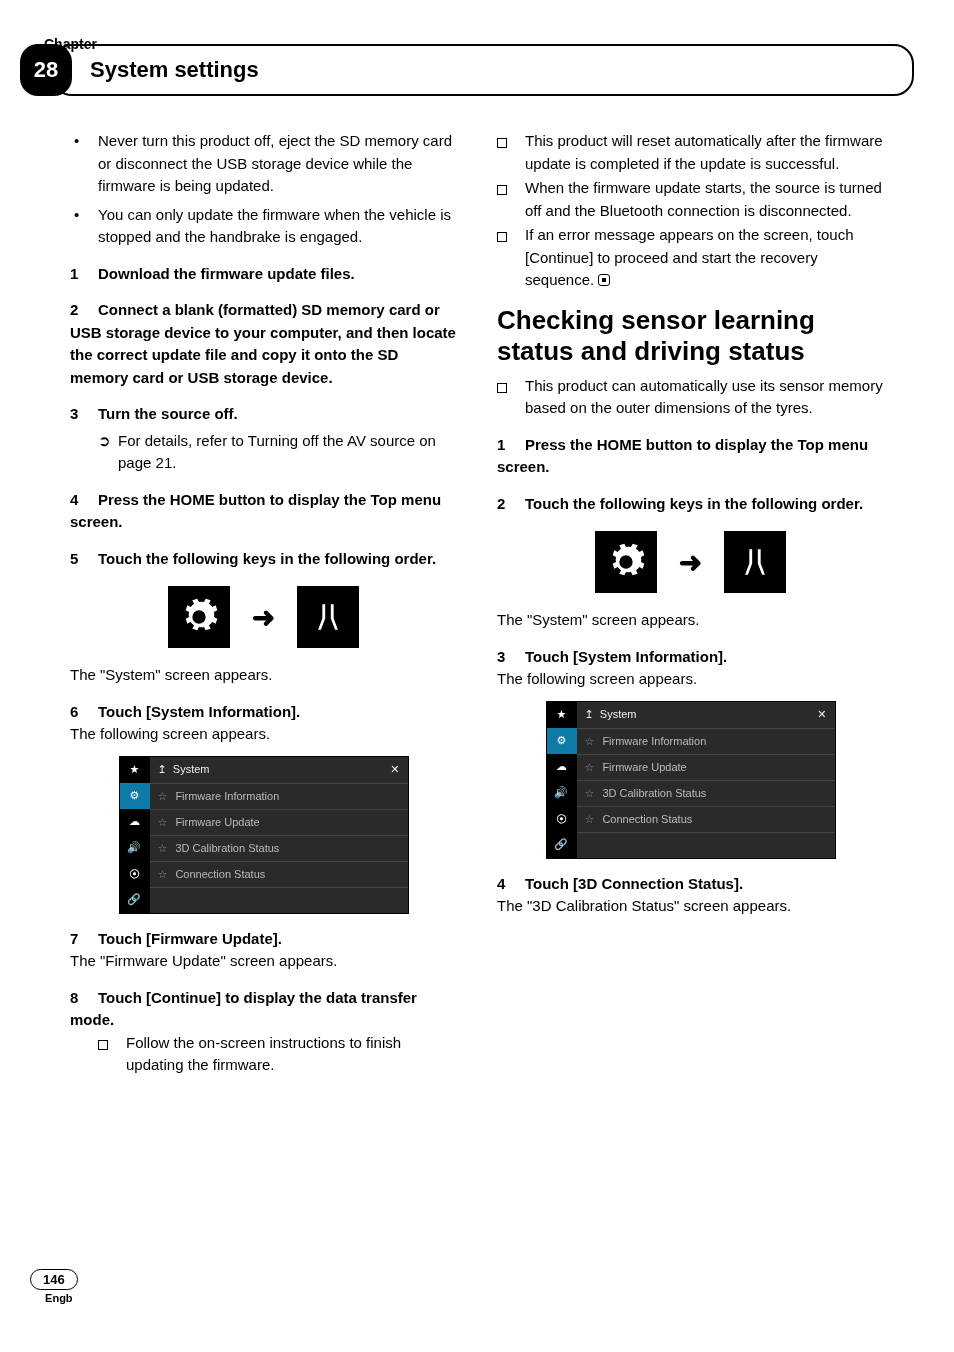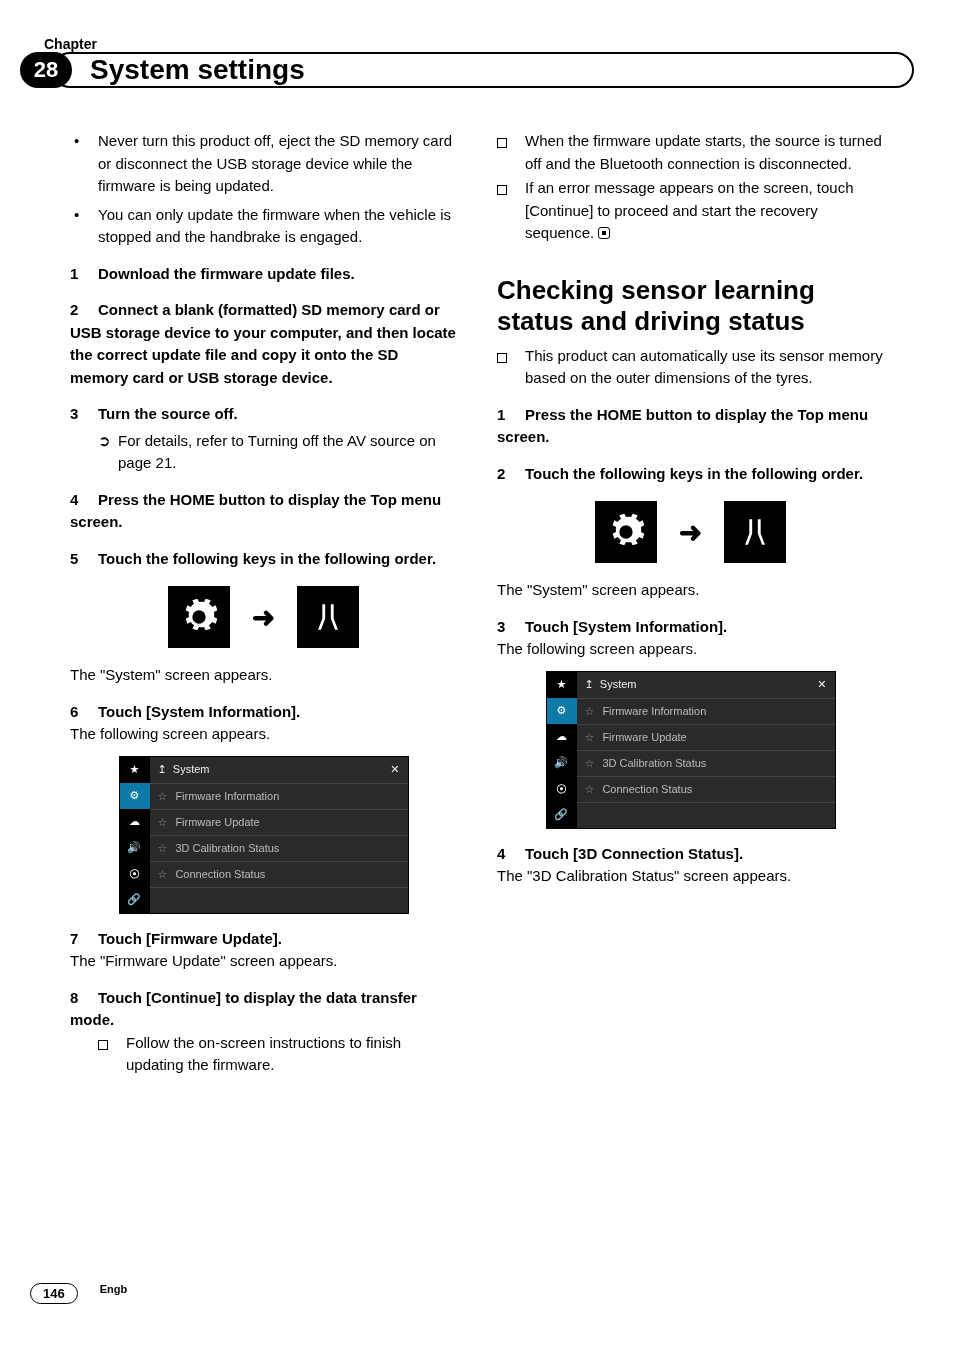--- a/index.html
+++ b/index.html
@@ -27,37 +27,37 @@
     height: 36px;
     display: flex;
     align-items: center;
   }
   .chapter-badge {
     background: #000;
     color: #fff;
     font-weight: bold;
     font-size: 22px;
     width: 52px;
-    height: 36px;
+    height: 52px;
     border-radius: 18px;
     display: flex;
     align-items: center;
     justify-content: center;
     z-index: 2;
   }
   .title-pill {
     border: 2px solid #000;
     border-radius: 20px;
-    height: 36px;
+    height: 52px;
     flex: 1;
     margin-left: -20px;
     display: flex;
     align-items: center;
     padding-left: 36px;
-    font-size: 28px;
+    font-size: 22px;
     font-weight: 900;
   }
   .content {
     position: absolute;
     top: 130px;
     left: 70px;
     right: 70px;
     bottom: 90px;
     display: flex;
     gap: 40px;
@@ -100,21 +100,21 @@
   .substep .txt { flex: 1; }
   .normal {
     font-weight: normal;
     line-height: 1.5;
   }
   .italic { }
   .heading2 {
     font-size: 26px;
     font-weight: 900;
     line-height: 1.2;
-    margin-top: 30px;
+    margin-top: 13px;
     margin-bottom: 8px;
   }
   .note-item {
     display: flex;
     line-height: 1.5;
     margin-bottom: 2px;
   }
   .note-item .box {
     width: 28px;
     flex-shrink: 0;
@@ -203,22 +203,23 @@
     padding-left: 8px;
     border-top: 1px solid #444;
     color: #bbb;
   }
   .ss-star { margin-right: 8px; color: #888; }
   .footer {
     position: absolute;
     bottom: 48px;
     left: 30px;
     display: flex;
-    align-items: flex-start;
-    gap: 12px;
+    align-items: center;
+    gap: 2px;
+    flex-direction: column;
   }
   .page-badge {
     border: 1.5px solid #000;
     border-radius: 14px;
     padding: 2px 12px;
     font-weight: bold;
     font-size: 13px;
   }
   .lang {
     font-size: 11px;
@@ -355,20 +356,24 @@
       <div class="box"><span class="box-sym"></span></div>
       <div class="txt normal">Follow the on-screen instructions to finish updating the firmware.</div>
     </div>
 
   </div>
 
   <div class="col">
 
     <div class="note-item">
       <div class="box"><span class="box-sym"></span></div>
+      <div class="txt normal">This product will reset automatically after the firmware update is completed if the update is successful.</div>
+    </div>
+    <div class="note-item">
+      <div class="box"><span class="box-sym"></span></div>
       <div class="txt normal">When the firmware update starts, the source is turned off and the Bluetooth connection is disconnected.</div>
     </div>
     <div class="note-item">
       <div class="box"><span class="box-sym"></span></div>
       <div class="txt normal">
         <span>If an error message appears on the screen, touch [</span><b>Continue</b><span>] to proceed and start the recovery sequence.</span> <span class="stop-sym"></span>
       </div>
     </div>
 
     <div class="heading2">Checking sensor learning status and driving status</div>

